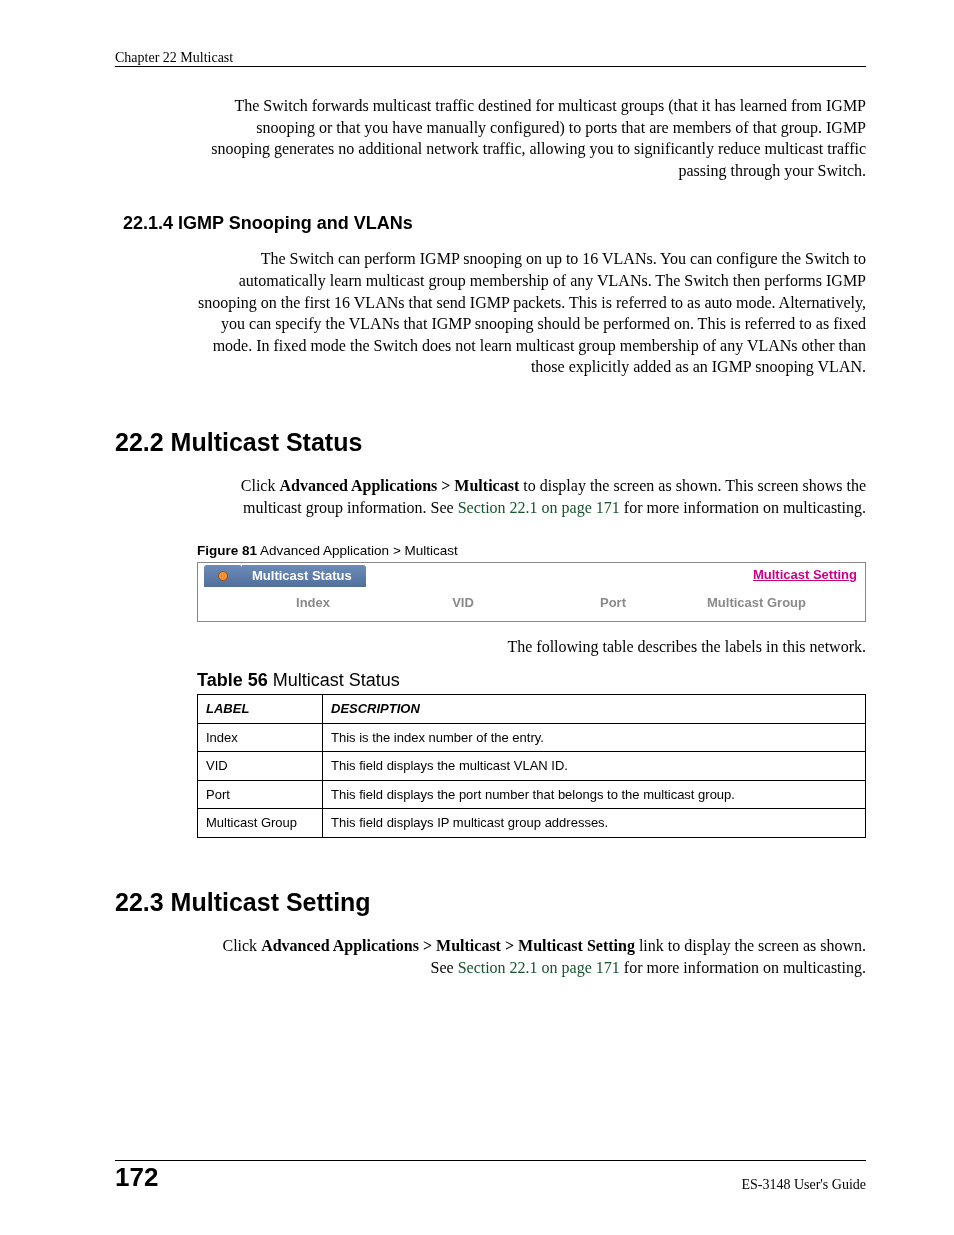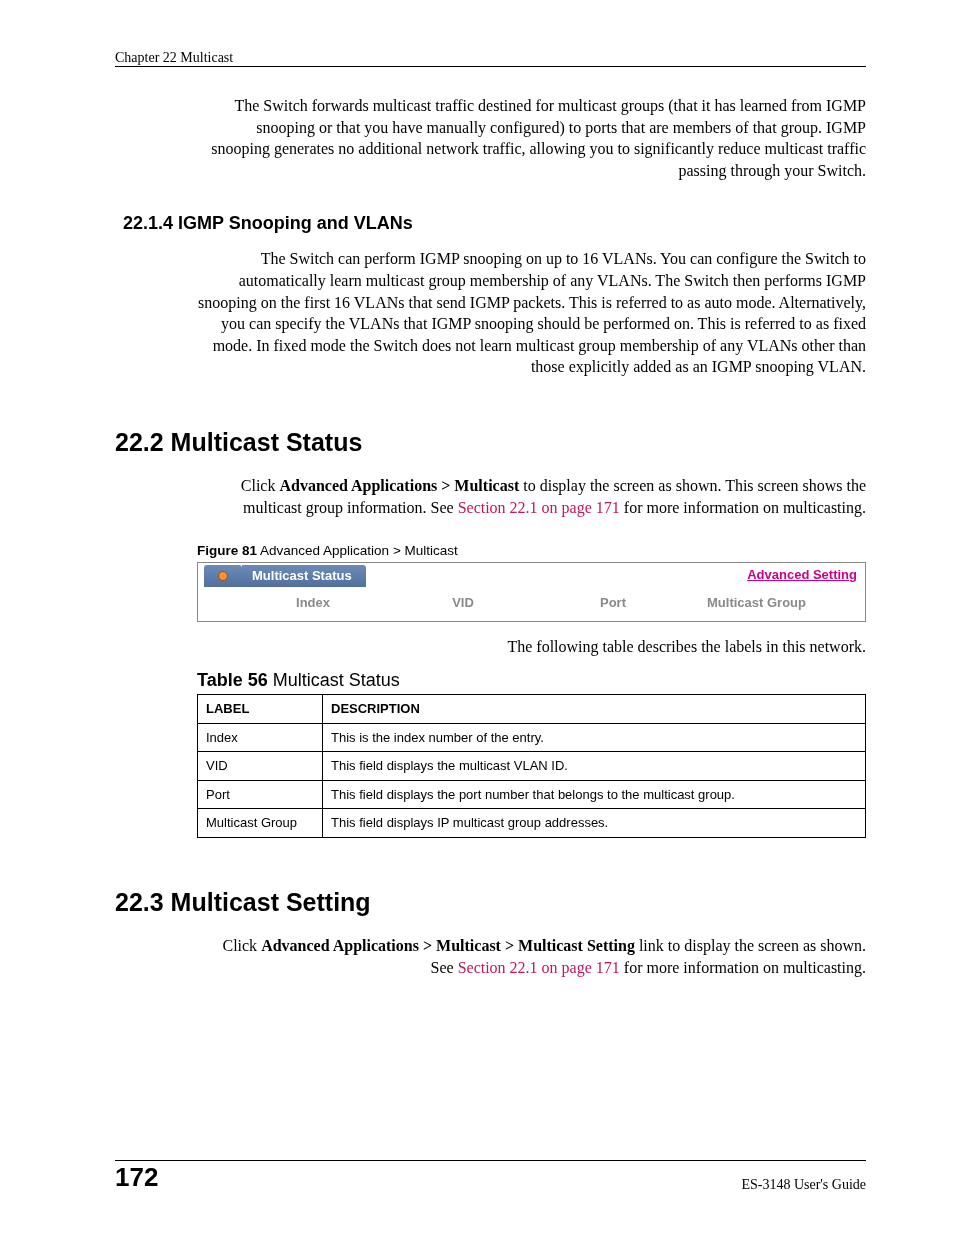--- a/index.html
+++ b/index.html
@@ -102,23 +102,23 @@
       border-collapse: collapse;
       font-family: Arial, Helvetica, sans-serif;
       font-size: 13px;
     }
     table.desc th, table.desc td {
       border: 1px solid #000;
       padding: 5px 8px;
       text-align: left;
       vertical-align: top;
     }
-    table.desc th { font-weight: bold; }
+    table.desc th { font-weight: bold; font-style: italic; }
     .label-col { width: 125px; }
-    .link { color: #be185d; }
+    .link { color: #14532d; }
     .footer {
       position:absolute; bottom:42px; left:115px; right:88px;
       border-top:1px solid #000; padding-top:1px;
       display:flex; justify-content:space-between; align-items:flex-end;
     }
     .page-num { font-family: Arial, Helvetica, sans-serif; font-size:26px; font-weight:bold; }
     .guide-name { font-size:14px; }
     .bold { font-weight: bold; }
   </style>
 </head>
@@ -145,21 +145,21 @@
 
   <div class="figure-caption">
     <span class="fignum">Figure 81</span><span>   Advanced Application &gt; Multicast</span>
   </div>
   <div class="screenshot">
     <div class="tab-bar">
       <div class="tab-icon">
           <div class="tab-dot"></div>
         </div>
       <div class="tab-label">Multicast Status</div>
-      <div class="right-link">Advanced Setting</div>
+      <div class="right-link">Multicast Setting</div>
     </div>
     <div class="col-row">
       <div>Index</div>
       <div>VID</div>
       <div>Port</div>
       <div>Multicast Group</div>
     </div>
   </div>
 
   <p class="para" style="margin-top:14px;margin-bottom:6px;">The following table describes the labels in this network.</p>

